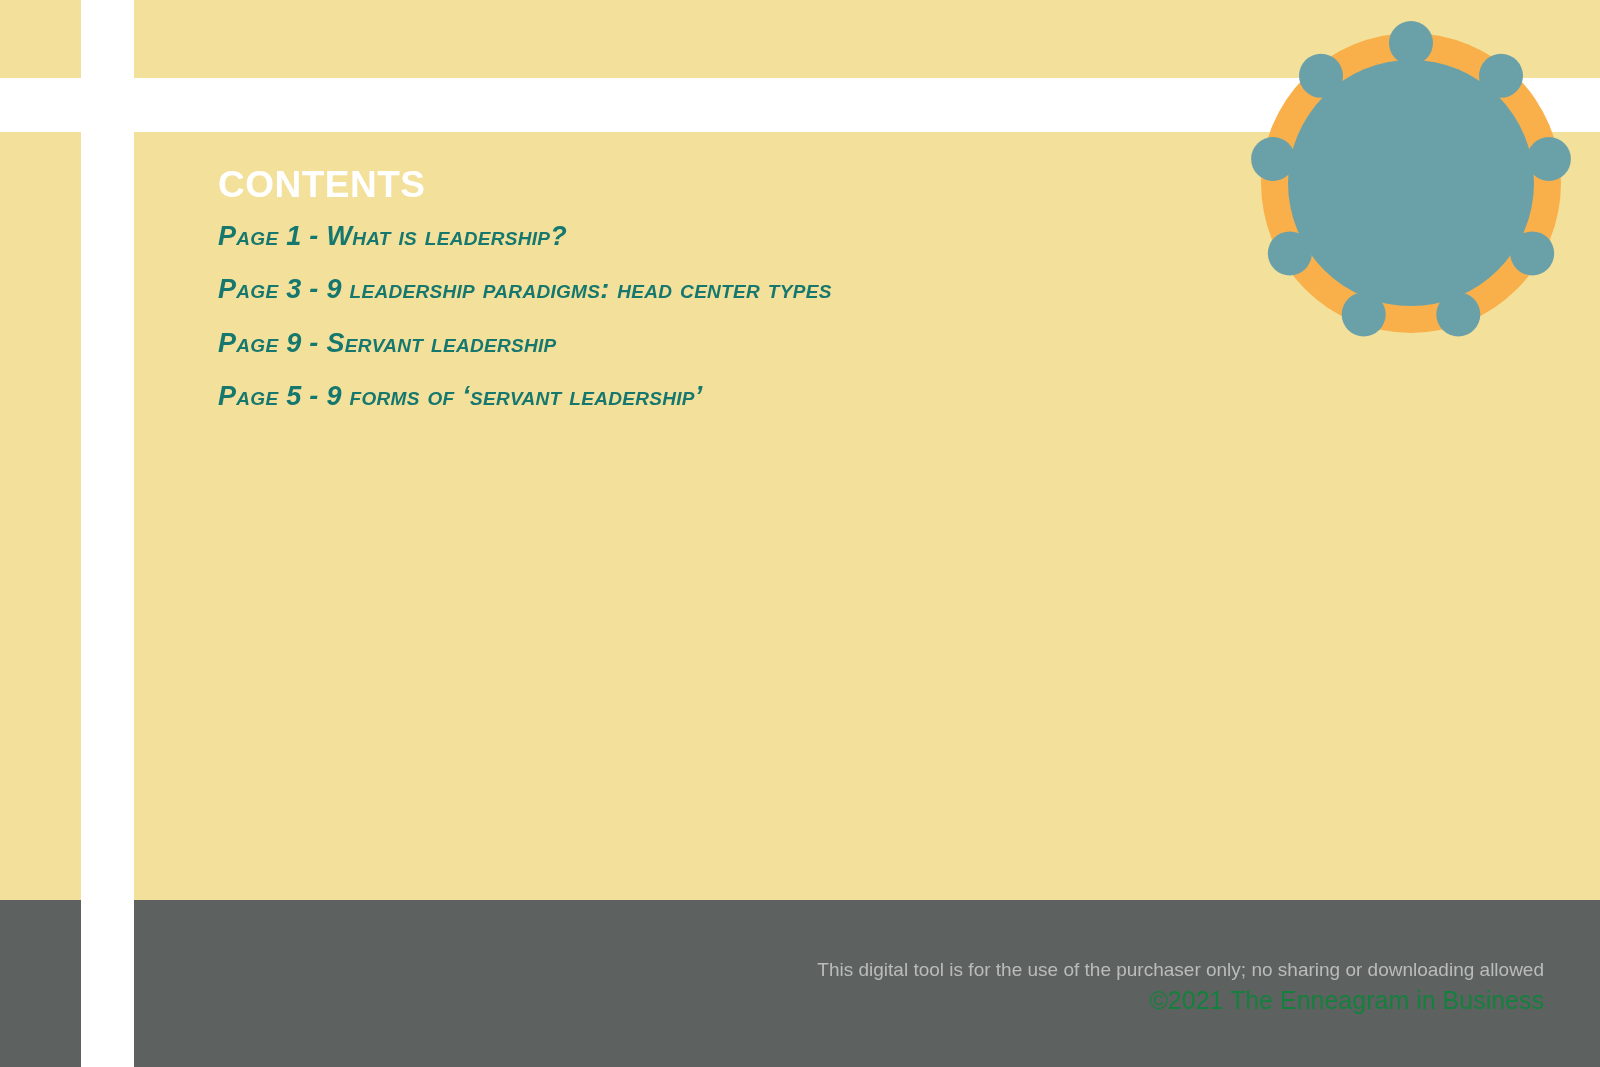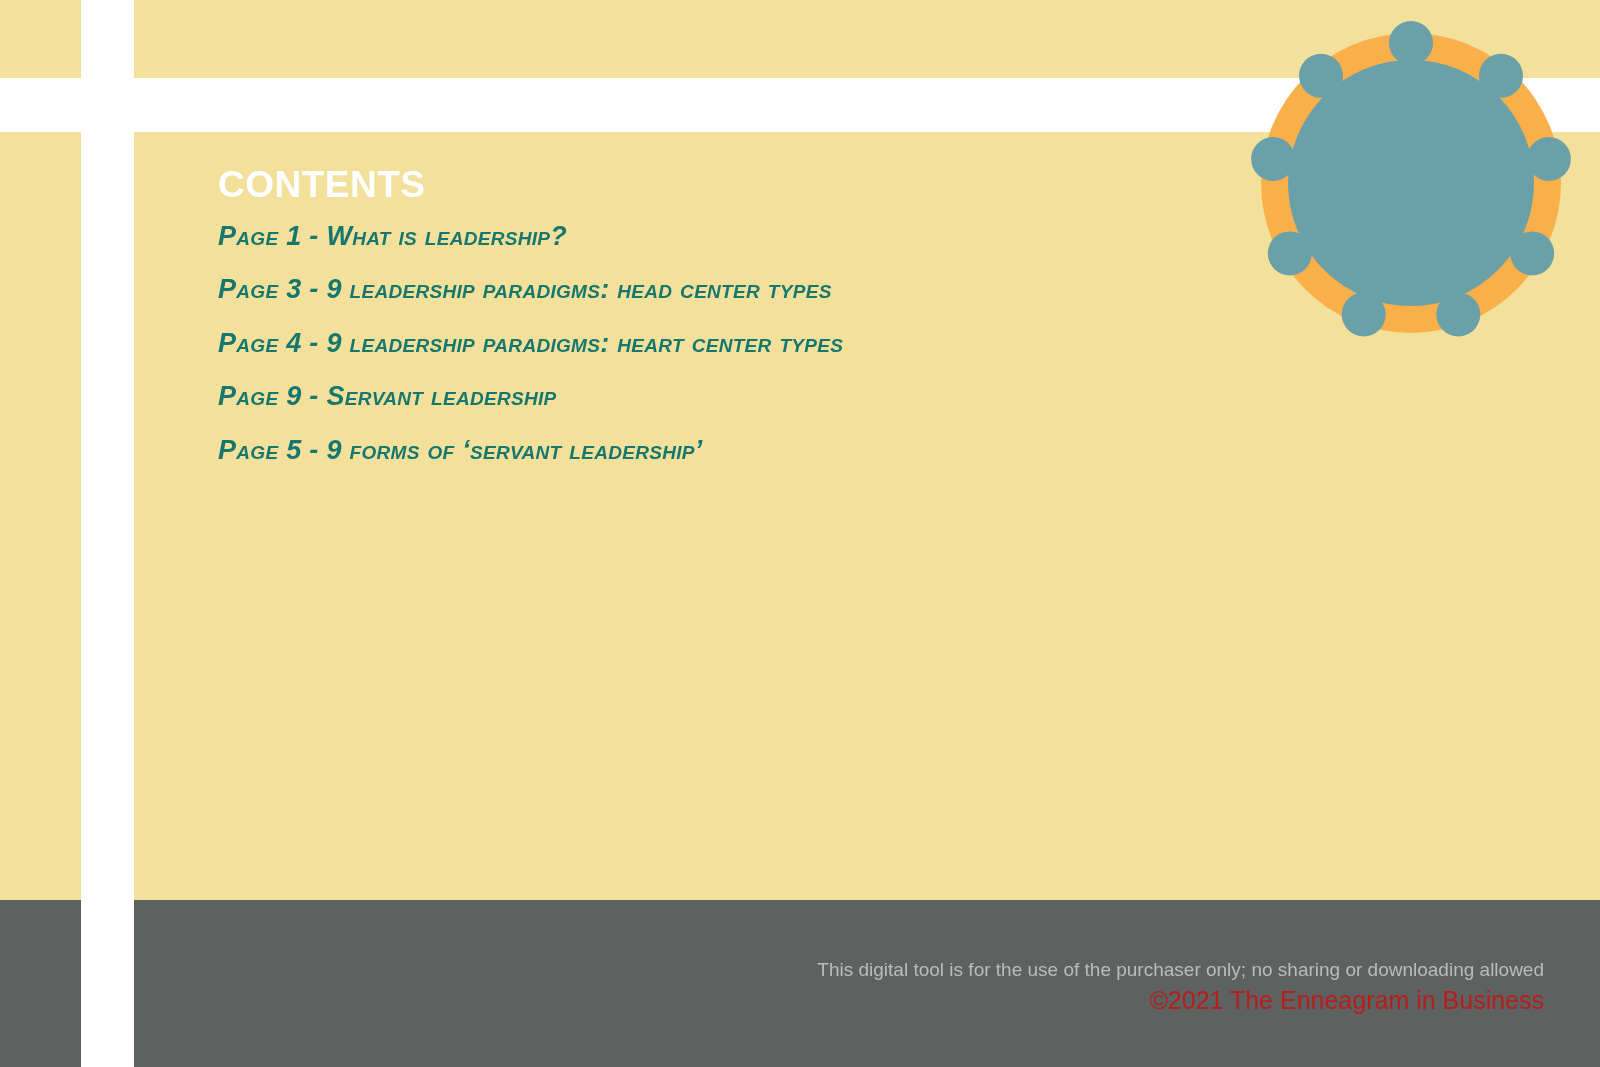--- a/index.html
+++ b/index.html
@@ -116,21 +116,21 @@
     color: #b9bcbb;
     font-family: "Liberation Sans", sans-serif;
     text-align: right;
     margin-top: 11px;
   }
   #footer-copyright {
     position: absolute;
     right: 56px;
     top: 986px;
     font-size: 25px;
-    color: #b91c1c;
+    color: #15803d;
     font-family: "Liberation Sans", sans-serif;
     text-align: right;
   }
 </style>
 </head>
 <body>
 
 <div id="slide">
 
   <div class="panel" id="panel-top-left"></div>
@@ -159,21 +159,20 @@
       <circle cx="73.0" cy="55.8" r="22" fill="#6AA1A9"></circle>
     </svg>
   </div>
 
   <div id="content">
     <h1 id="page-title">CONTENTS</h1>
 
     <ul class="toc-list">
       <li class="toc-item">Page 1 - What is leadership?</li>
       <li class="toc-item">Page 3 - 9 leadership paradigms: head center types</li>
-      <li class="toc-item">Page 4 - 9 leadership paradigms: heart center types</li>
       <li class="toc-item">Page 9 - Servant leadership</li>
       <li class="toc-item">Page 5 - 9 forms of ‘servant leadership’</li>
     </ul>
   </div>
 
   <div id="footer-notice">This digital tool is for the use of the purchaser only; no sharing or downloading allowed</div>
   <div id="footer-copyright">©2021 The Enneagram in Business</div>
 
 </div>
 

